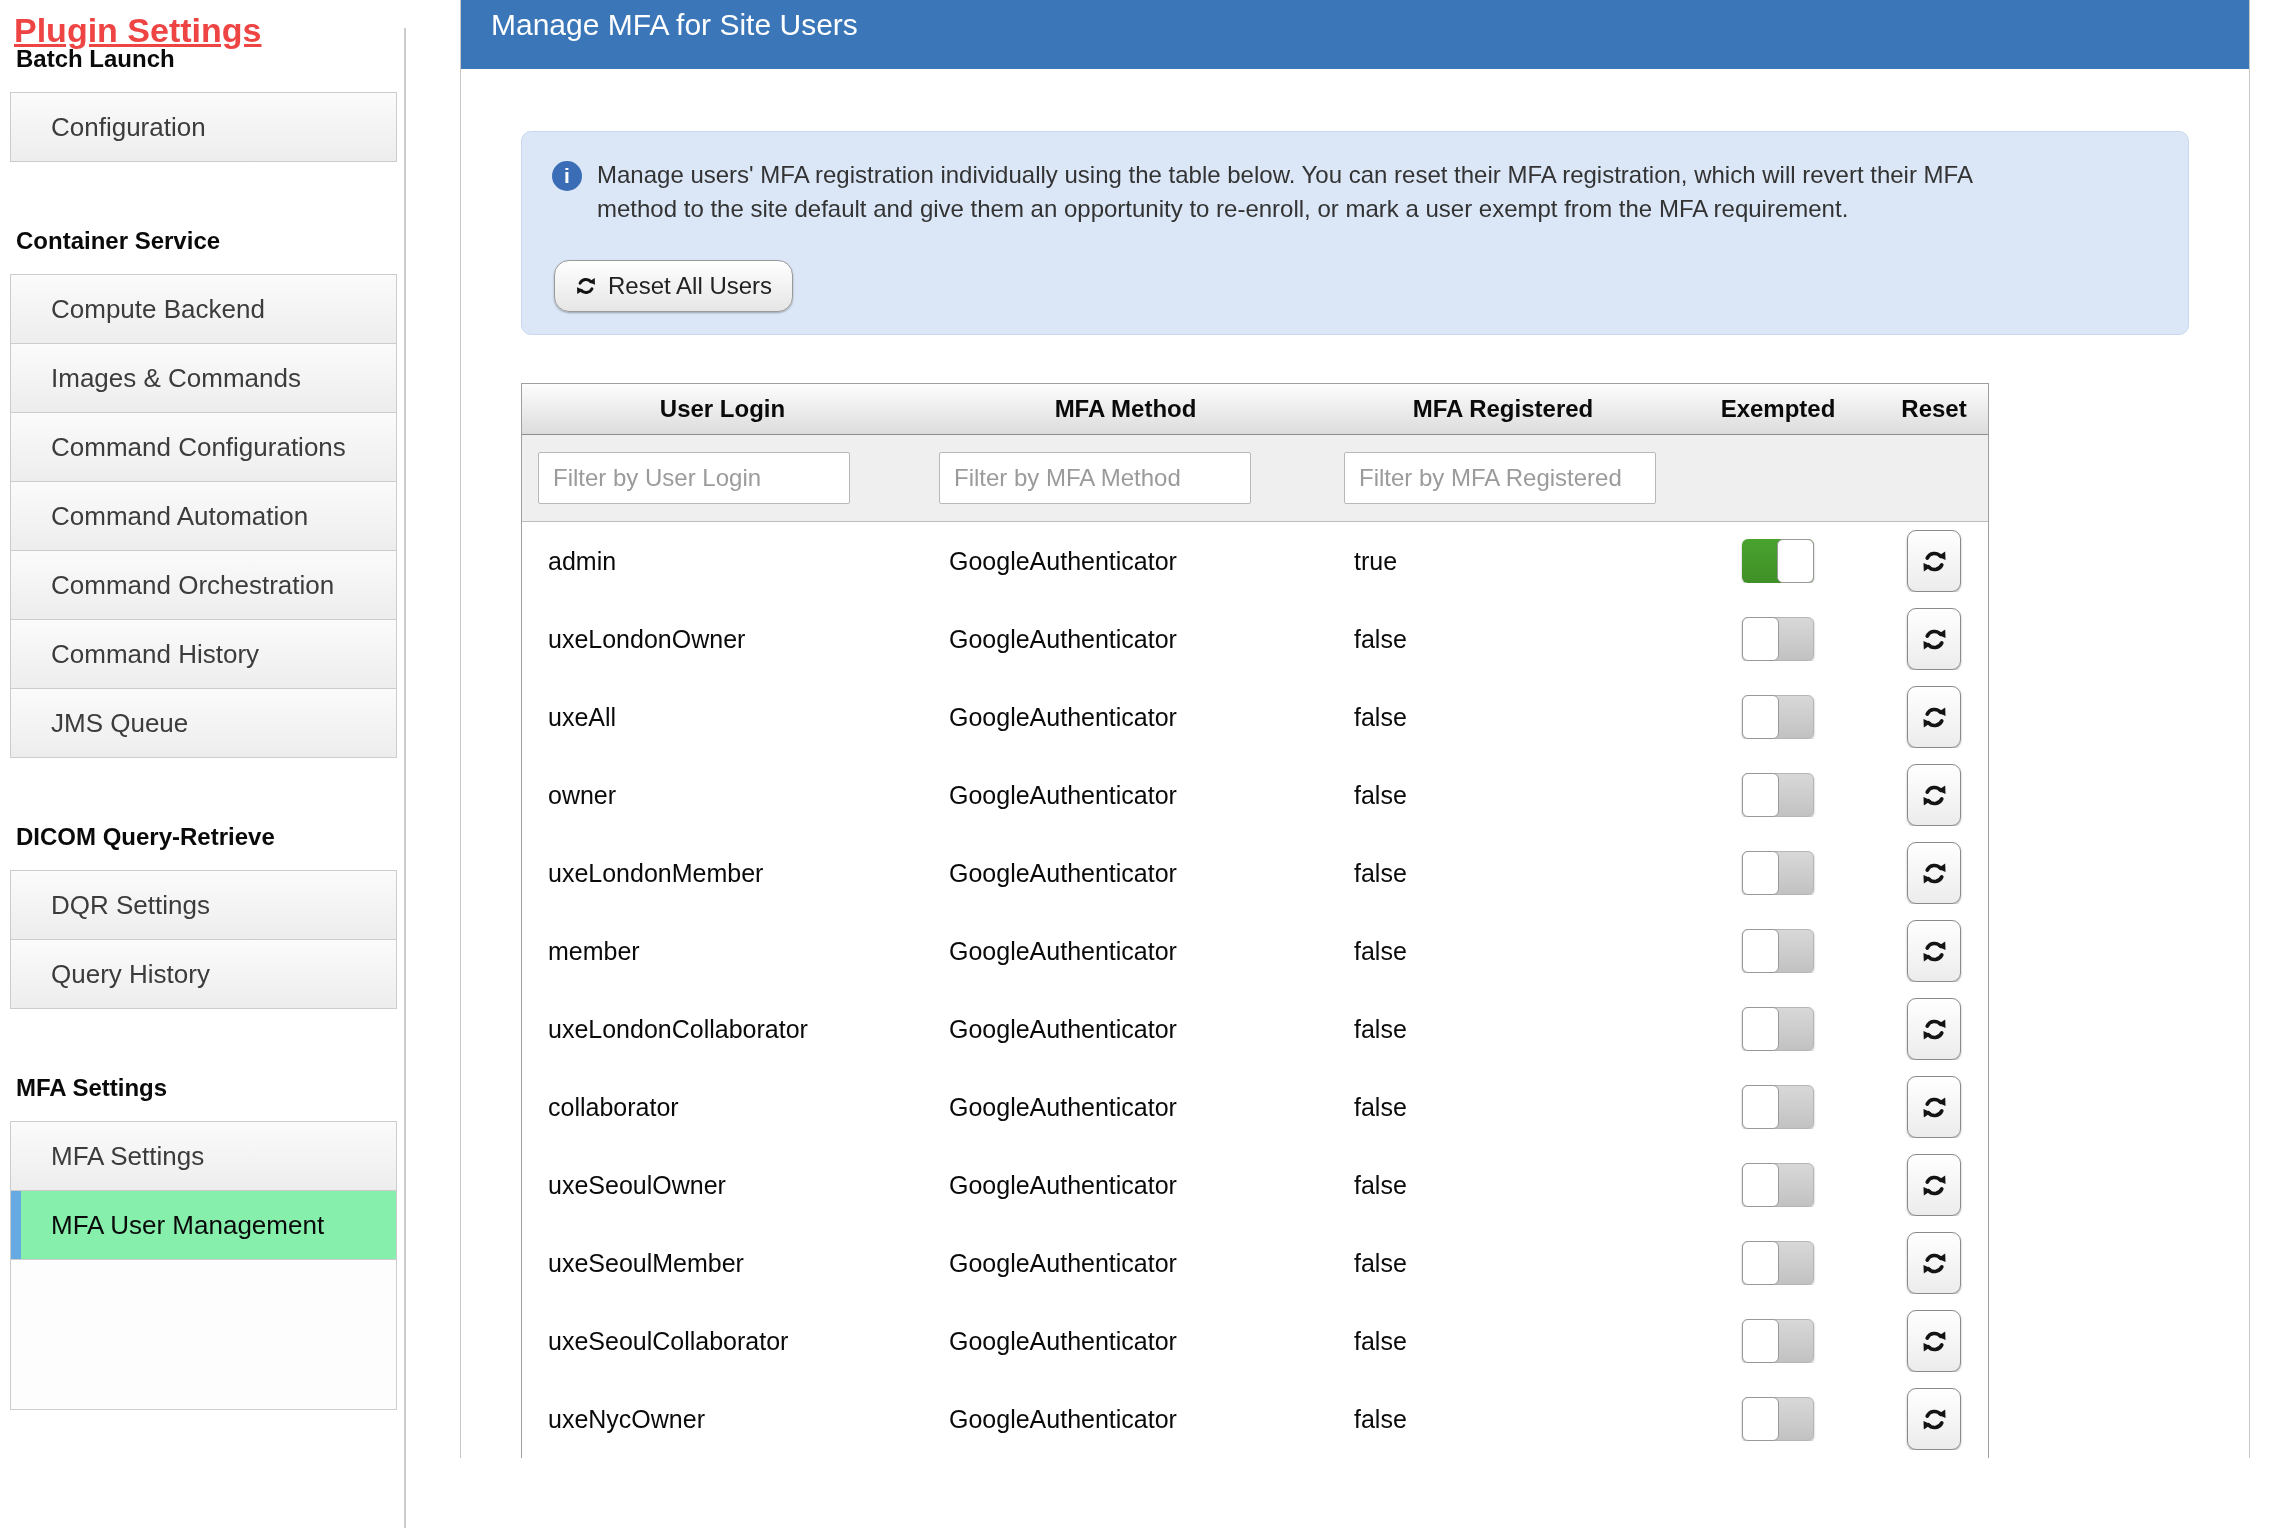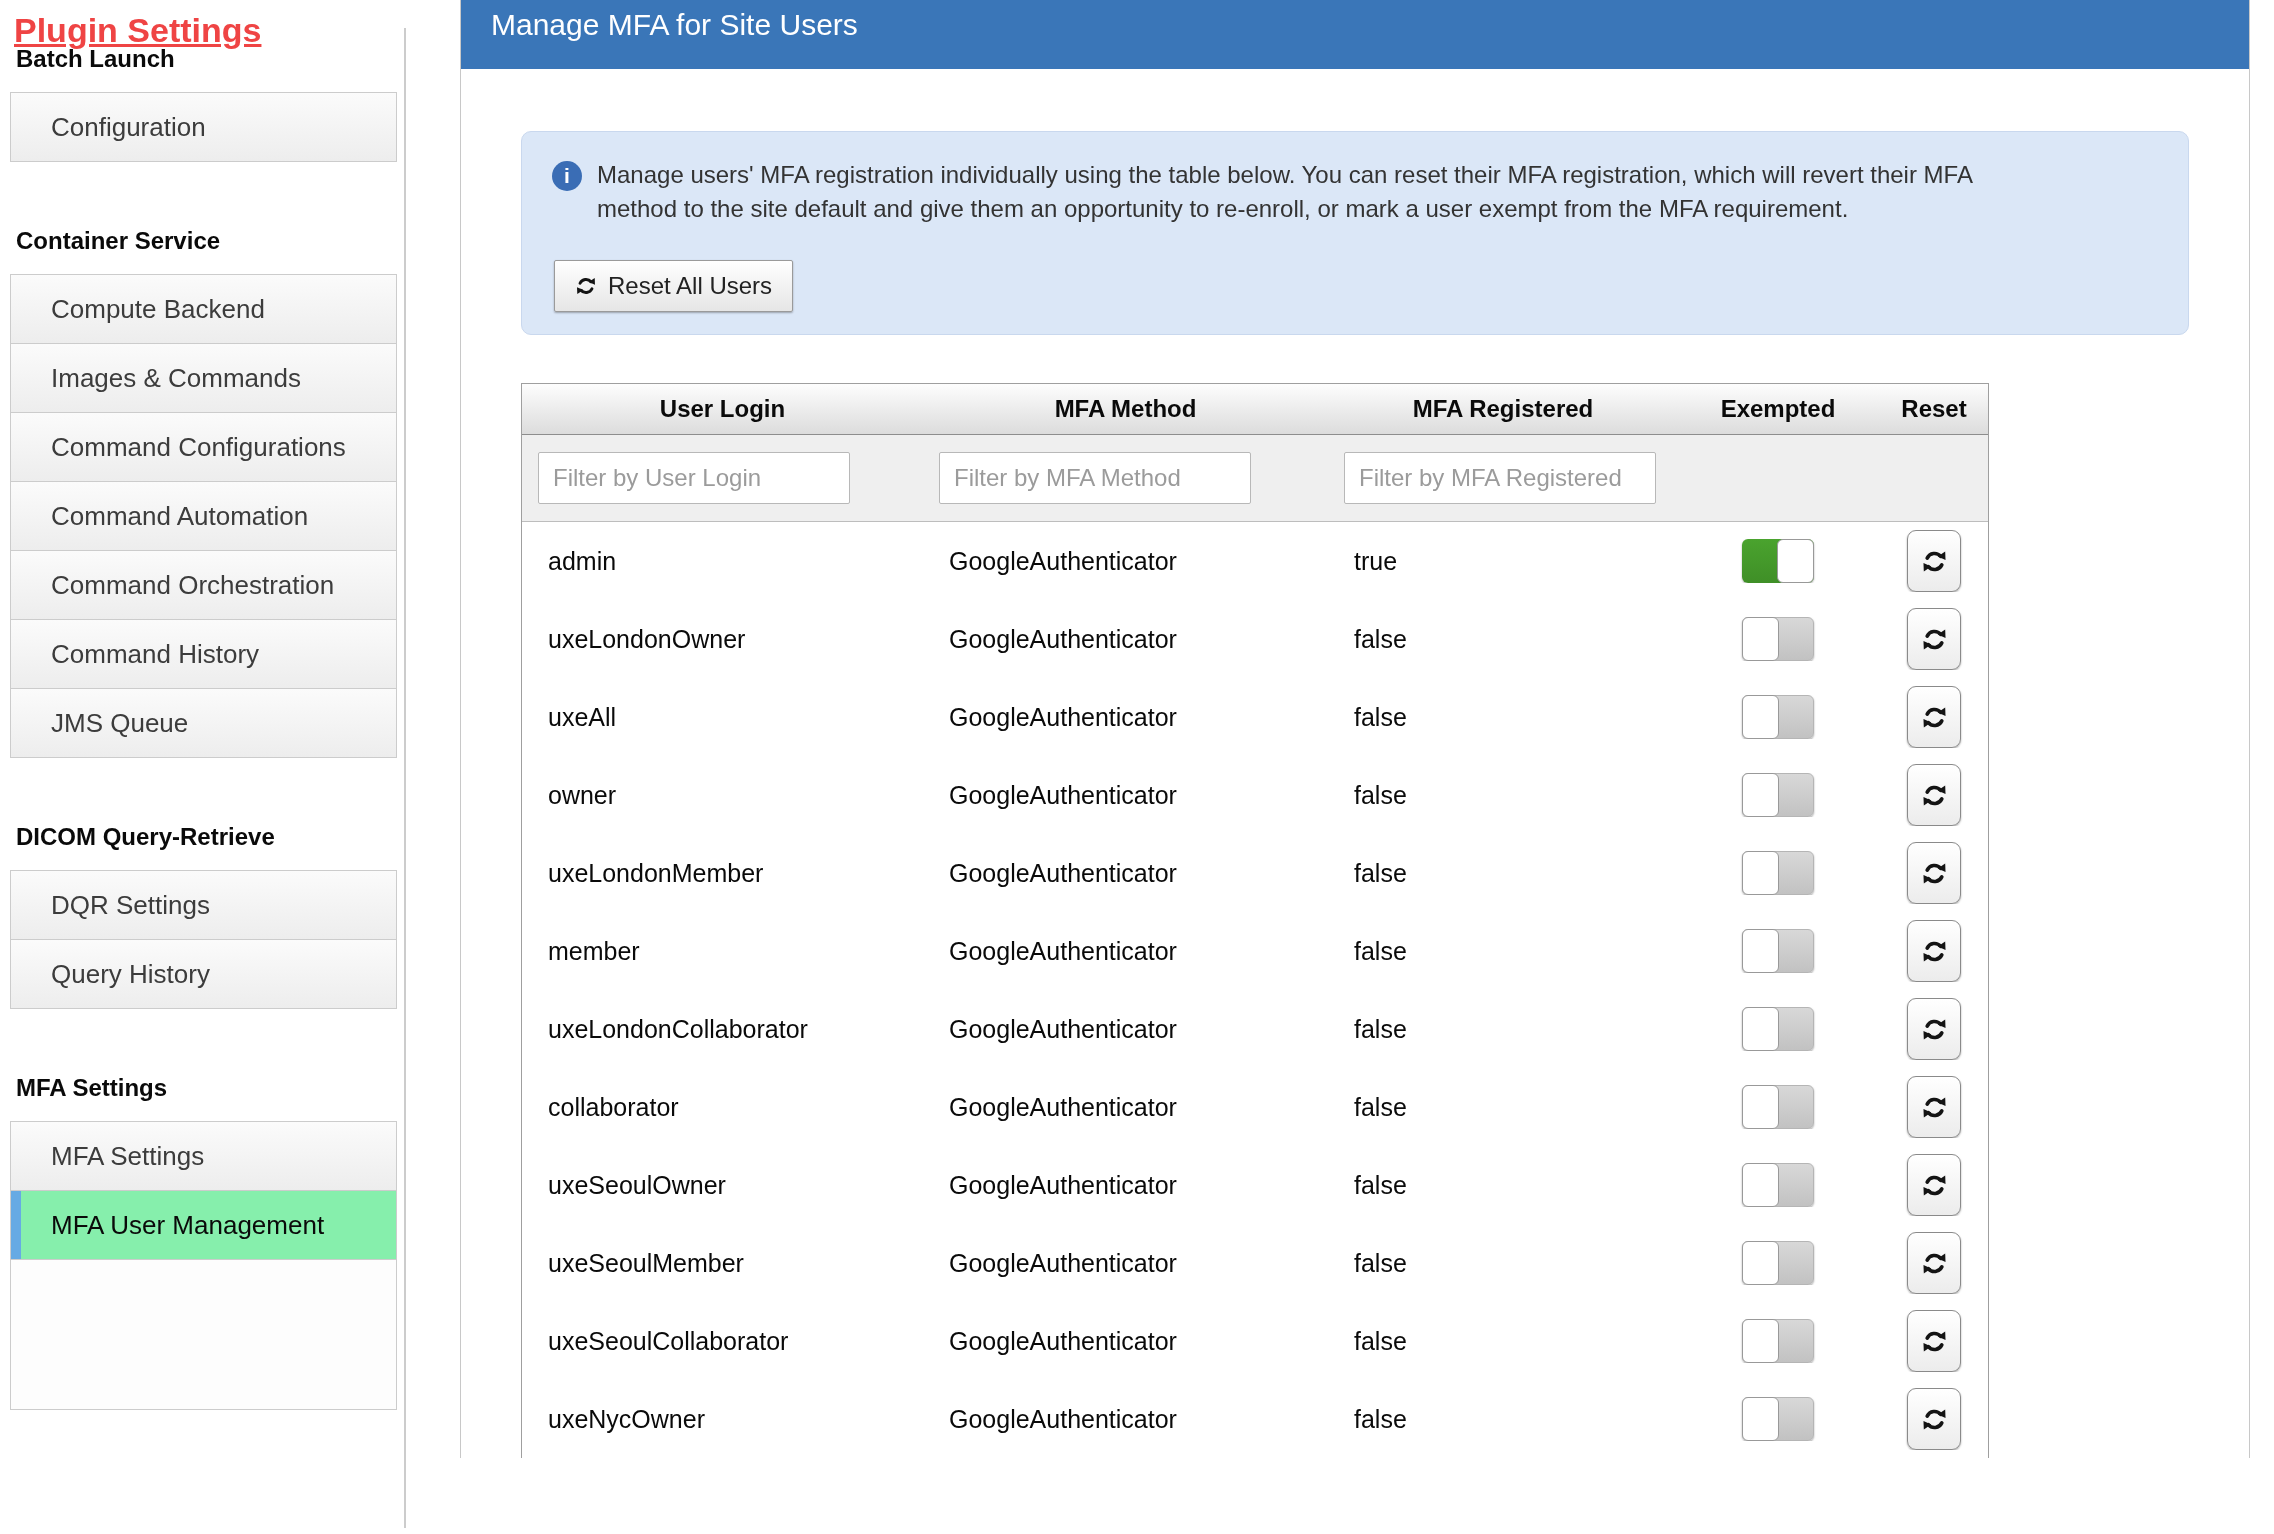--- a/index.html
+++ b/index.html
@@ -48,21 +48,21 @@
   .info-line{display:flex;align-items:flex-start;}
   .info-icon{
     flex:0 0 30px;width:30px;height:30px;border-radius:50%;background:var(--info-icon-blue);
     color:#fff;font-weight:bold;font-size:21px;text-align:center;line-height:30px;margin-top:3px;
     font-style:normal;
   }
   .info-text{font-size:24px;line-height:34px;color:#333;margin-left:15px;max-width:1460px;}
   .btn-reset-all{
     display:inline-flex;align-items:center;gap:11px;margin-top:34px;margin-left:2px;
     font-family:inherit;font-size:24px;color:#222;padding:11px 20px;
-    border:1px solid #9a9a9a;border-radius:2px;background:linear-gradient(#ffffff,#e6e6e6);
+    border:1px solid #9a9a9a;border-radius:15px;background:linear-gradient(#ffffff,#e6e6e6);
     box-shadow:0 1px 2px rgba(0,0,0,.3);cursor:pointer;
   }
   .icon-refresh{display:block;color:#141414;}
 
   
   .table{margin-top:48px;width:1468px;border:1px solid #9f9f9f;border-bottom:none;}
   .thead,.filters,.trow{display:grid;grid-template-columns:401px 405px 350px 200px 112px;}
   .thead{
     background:linear-gradient(#fdfdfd,#dcdcdc);border-bottom:1px solid #8d8d8d;height:51px;align-items:center;
   }

